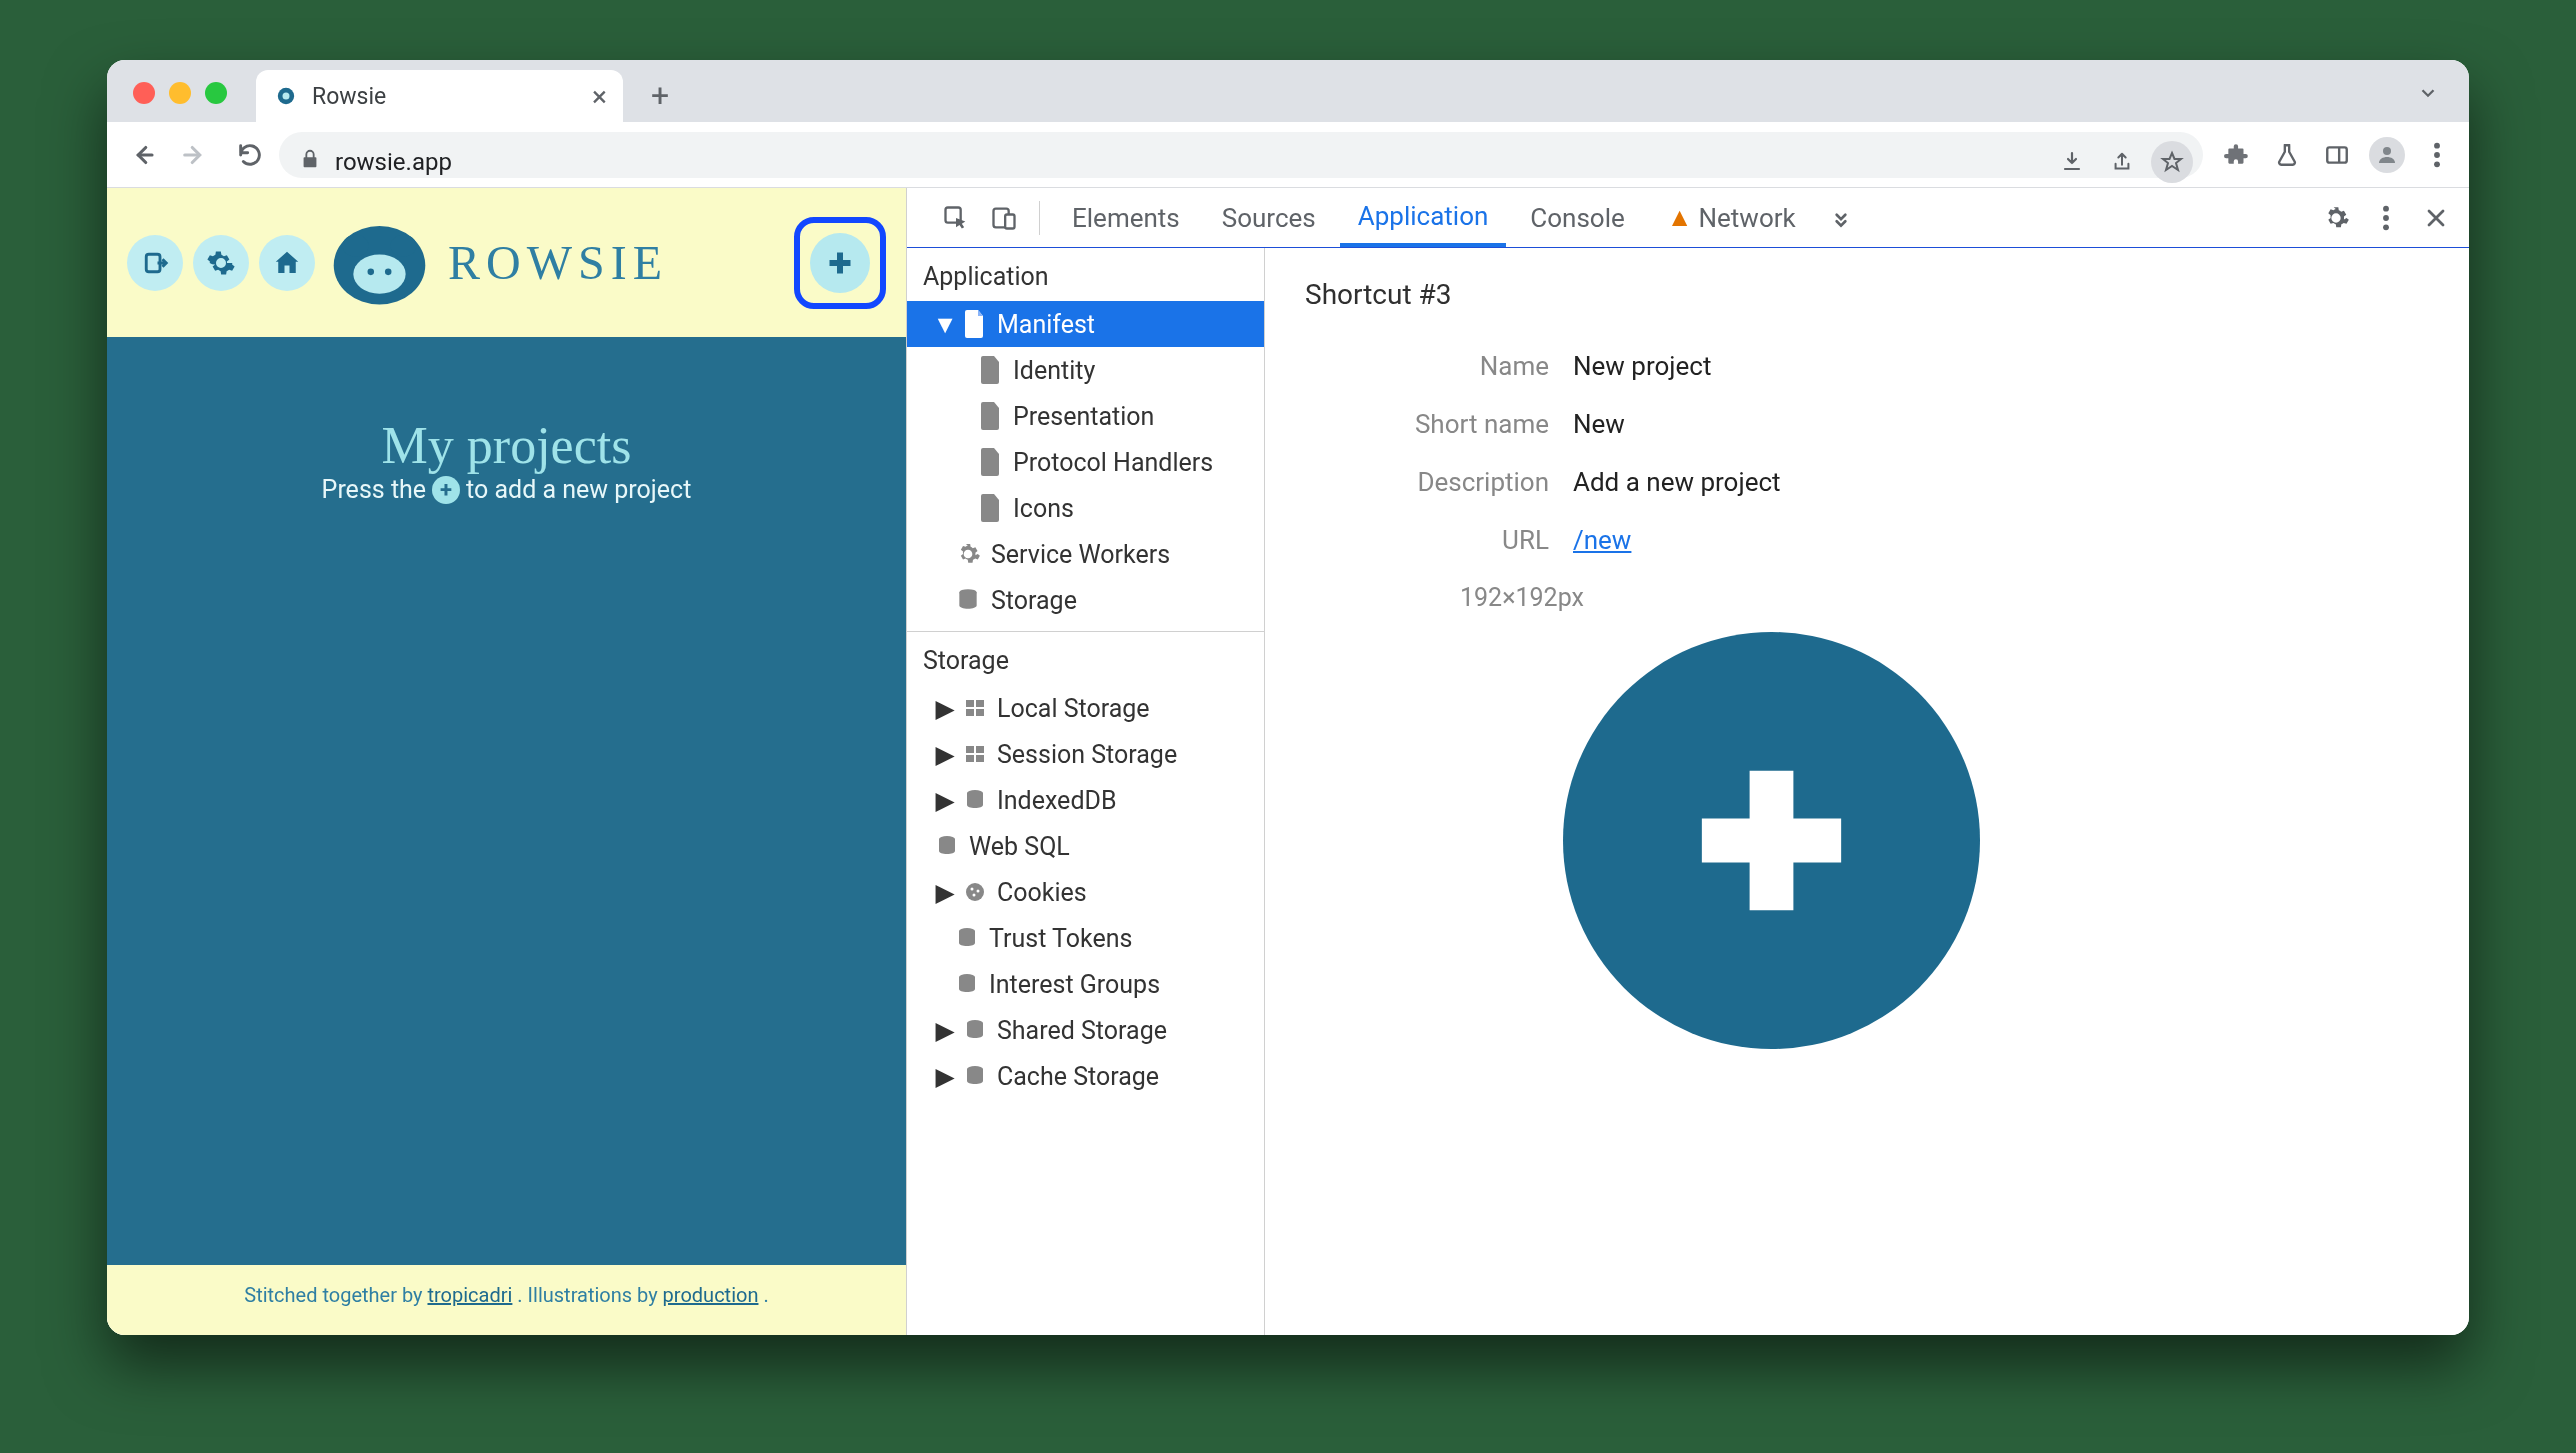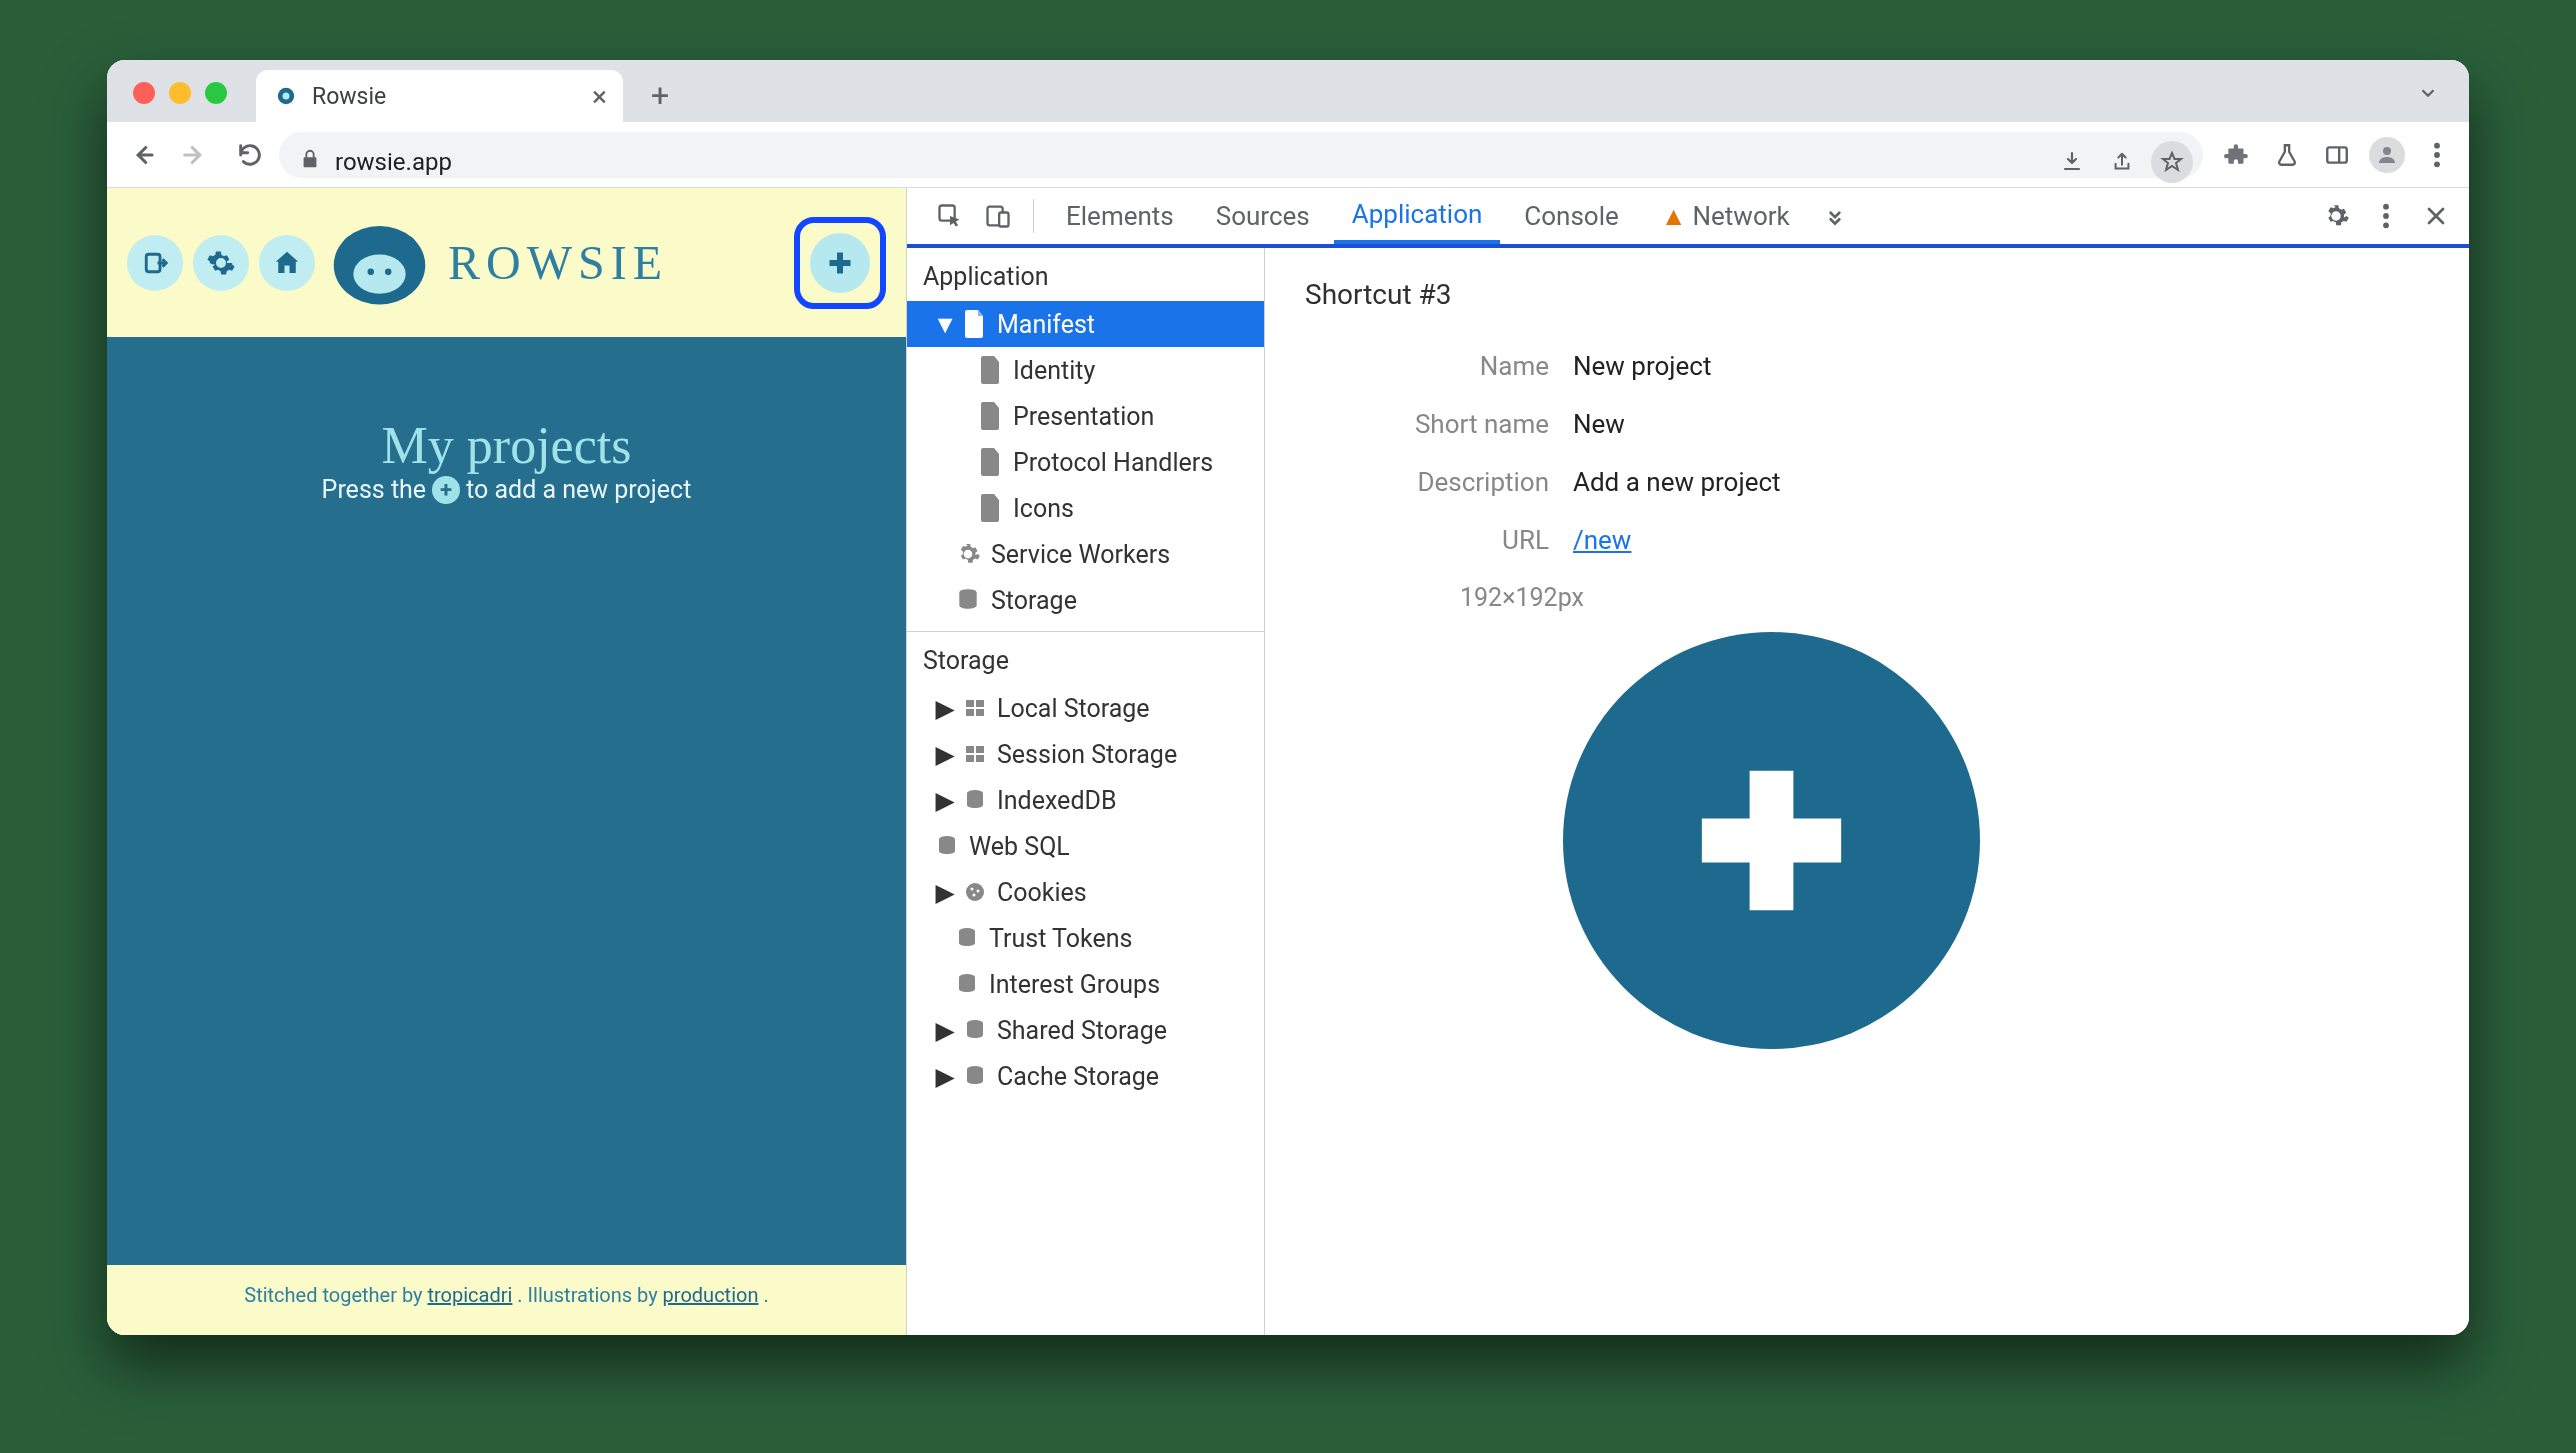--- a/index.html
+++ b/index.html
@@ -117,21 +117,21 @@
   }
   .page-title { font-family:"Comic Sans MS",cursive; font-size:52px; color:#9fe3e9;}
   .page-hint  { font-size:25px; color:#e7f7f9; display:flex; align-items:center; gap:6px;}
   .hint-icon { width:28px;height:28px;border-radius:50%;background:#9fe3e9;display:inline-flex;align-items:center;justify-content:center;color:#256e8e; font-weight:bold; font-size:22px;}
   .page-footer { background:#fafbc8; padding:18px 10px 28px 10px; font-size:20px; color:#2f7fa3; text-align:center;}
   .page-footer a{ color:#1e6a8e; text-decoration:underline;}
   .page-footer .disc { color:#b88a00; margin-top:10px; font-size:19px;}
   
   .devtools { flex:1; display:flex; flex-direction:column; background:#fff;}
   .dt-tabs {
-    height:60px; border-bottom:4px solid #1d4ed8; display:flex; align-items:center; padding:0 12px 0 22px; gap:6px;
+    height:60px; border-bottom:1px solid #1d4ed8; display:flex; align-items:center; padding:0 12px 0 28px; gap:6px;
     font-size:26px; color:#5f6368;
   }
   .dt-tab { padding: 0 18px; height:100%; display:flex; align-items:center; cursor:pointer; white-space:nowrap;}
   .dt-tab.active { color:#1a73e8; border-bottom:4px solid #1a73e8;}
   .dt-iconbtn { width:42px;height:42px;display:flex;align-items:center;justify-content:center;color:#5f6368;}
   .dt-sep { width:1px;height:34px;background:#d0d0d0; margin:0 8px;}
   .dt-warn { color:#e37400; margin-right:6px;}
   .dt-right { margin-left:auto; display:flex; align-items:center; gap:8px;}
   .dt-body { flex:1; display:flex; overflow:hidden;}
   

